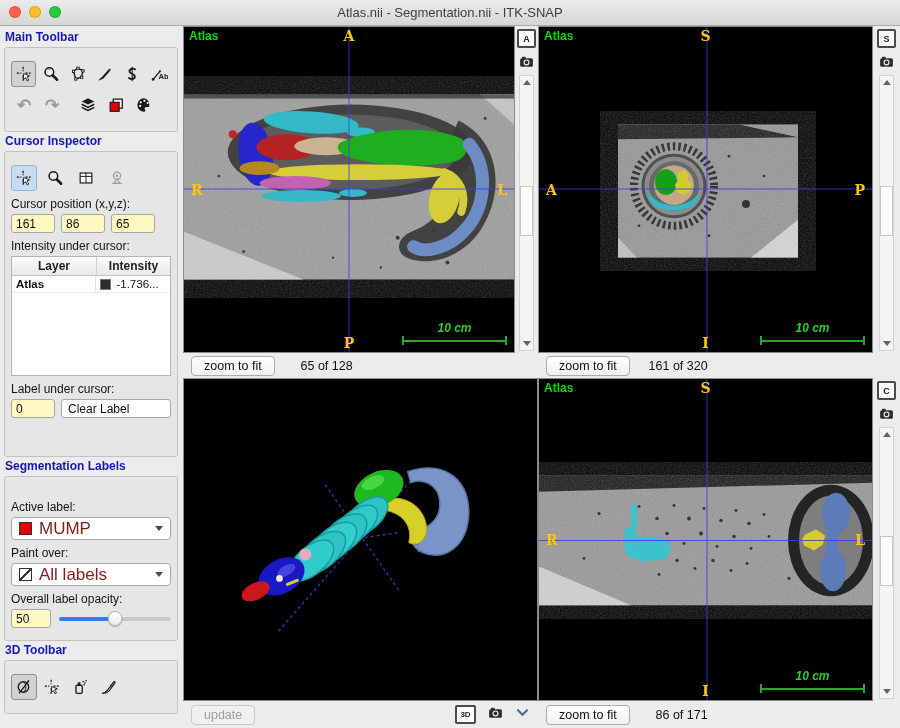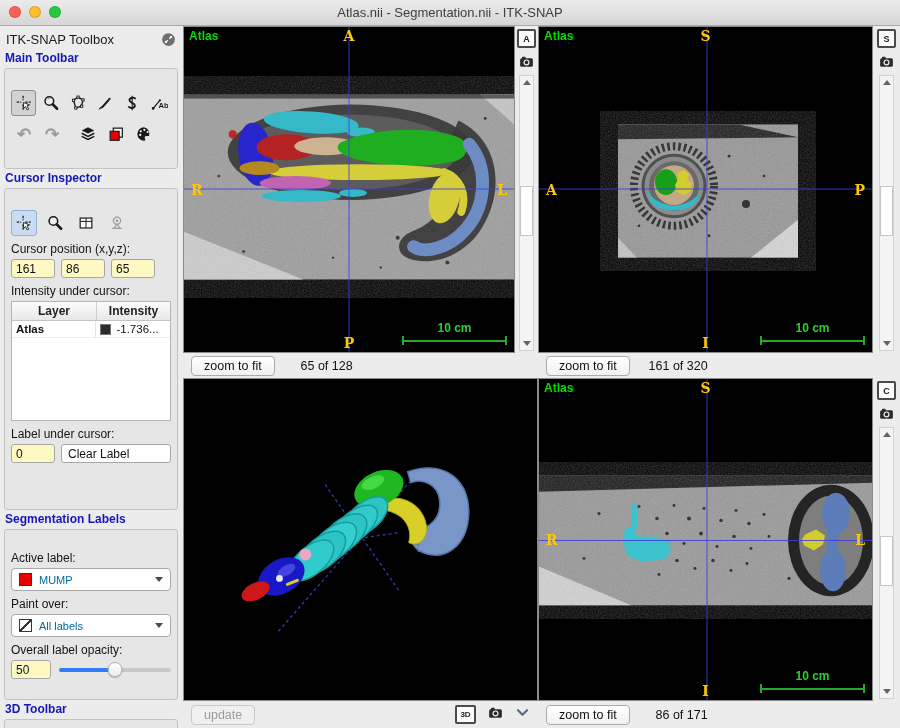--- a/index.html
+++ b/index.html
@@ -12,21 +12,21 @@
   .traffic{position:absolute;left:9px;top:6px;display:flex;gap:8px;}
   .light{width:12px;height:12px;border-radius:50%;border:1px solid rgba(0,0,0,.15);box-sizing:border-box;}
   .win-title{flex:1;text-align:center;font-size:13px;color:#3d3d3d;}
 
   .content{flex:1;display:flex;min-height:0;}
 
   
   .sidebar{width:183px;flex:0 0 183px;background:#ececec;padding:2px 5px 0 4px;box-sizing:border-box;overflow:hidden;}
   .tb-title-row{display:flex;justify-content:space-between;align-items:center;padding:4px 2px 2px;font-size:13px;color:#1b1b1b;}
   .section-h{color:#1518b6;font-weight:bold;font-size:12px;margin:2px 1px 3px;}
-  .gbox{background:#e6e6e6;border:1px solid #c2c2c2;border-radius:3px;padding:20px 6px;}
+  .gbox{background:#e6e6e6;border:1px solid #c2c2c2;border-radius:3px;padding:12px 6px;}
   .tool-row{display:flex;gap:2px;align-items:center;margin:1px 0;}
   .tbtn{width:26px;height:26px;display:flex;align-items:center;justify-content:center;
     border-radius:3px;border:1px solid transparent;box-sizing:border-box;}
   .tbtn.selected{background:#d2d2d2;border:1px solid #8e8e8e;}
   .tbtn.selected-blue{background:#cadcf1;border:1px solid #93b2d4;}
   .glyph-arrow{font-size:17px;line-height:1;color:#9b9b9b;font-weight:bold;}
   .ci-label{font-size:12px;color:#141414;margin:6px 0 3px;}
   .pos-row{display:flex;gap:6px;}
   input.fld{width:44px;height:19px;font-size:12px;border:1px solid #a6a6a6;border-radius:3px;
     padding:0 4px;box-sizing:border-box;background:#fef9c3;color:#111;font-family:"Liberation Sans",sans-serif;}
@@ -39,21 +39,21 @@
   .it-td-int{flex:1;display:flex;align-items:center;gap:5px;font-size:11.5px;color:#111;padding:2px 4px;}
   .int-swatch{width:9px;height:9px;background:#2c2c2c;border:1px solid #777;flex:0 0 9px;}
   .label-row{display:flex;gap:6px;margin-top:2px;}
   .label-name-box{flex:1;border:1px solid #a6a6a6;background:#fff;border-radius:3px;
     font-size:12px;color:#111;padding:2px 6px;height:19px;box-sizing:border-box;}
   .dd{display:flex;align-items:center;gap:7px;background:#fff;border:1px solid #a9a9a9;border-radius:4px;
     height:21px;padding:0 7px;margin-bottom:2px;}
   .dd-swatch{width:13px;height:13px;border:1px solid #333;box-sizing:border-box;flex:0 0 13px;}
   .dd-swatch.red{background:#e80000;}
   .dd-swatch.clear{background:linear-gradient(to bottom right,#fff 44%,#333 44%,#333 56%,#fff 56%);}
-  .dd-label{flex:1;font-size:11px;color:#0369a1;}
+  .dd-label{flex:1;font-size:17px;color:#7f1d1d;}
   .dd-arrow{width:0;height:0;border-left:4px solid transparent;border-right:4px solid transparent;border-top:5px solid #4a4a4a;}
   .opacity-row{display:flex;align-items:center;gap:8px;margin-top:2px;}
   .slider{flex:1;position:relative;height:15px;}
   .slider .track{position:absolute;left:0;right:0;top:5.5px;height:4px;border-radius:2px;
     background:linear-gradient(to right,#2f7cf6 0,#2f7cf6 50%,#c9c9c9 50%);}
   .slider .sthumb{position:absolute;left:50%;top:0;width:15px;height:15px;border-radius:50%;
     background:linear-gradient(#fff,#ececec);border:1px solid #b0b0b0;box-sizing:border-box;
     transform:translateX(-50%);box-shadow:0 1px 1px rgba(0,0,0,.25);}
 
   
@@ -62,21 +62,21 @@
   .vp-body{flex:1;display:flex;min-height:0;}
   .vp-canvas{flex:1;position:relative;background:#000;border:1px solid #8a8a8a;box-sizing:border-box;overflow:hidden;}
   .vp-canvas svg.scene{position:absolute;left:0;top:0;width:100%;height:100%;}
   .layer-lbl{position:absolute;top:2px;left:5px;font-size:12px;font-weight:bold;color:#00dc00;}
   .orient{position:absolute;font-family:"DejaVu Serif",serif;font-weight:bold;font-size:14px;color:#ffc800;}
   .orient.top{top:1px;left:50%;transform:translateX(-50%);}
   .orient.bottom{bottom:1px;left:50%;transform:translateX(-50%);}
   .orient.left{left:7px;top:50%;transform:translateY(-50%);}
   .orient.right{right:7px;top:50%;transform:translateY(-50%);}
   .scalebar{position:absolute;right:7px;bottom:7px;width:105px;}
-  .scalebar .sb-label{text-align:center;font-size:12px;font-weight:bold;color:#2ecc2e;margin-bottom:1px;}
+  .scalebar .sb-label{text-align:center;font-size:12px;font-weight:bold;color:#2ecc2e;margin-bottom:1px;font-style:italic;}
   .sb-line{position:relative;height:9px;}
   .sb-line .bar{position:absolute;left:0;right:0;bottom:3px;height:2px;background:#2aa82a;}
   .sb-line .tick{position:absolute;bottom:0;width:2px;height:9px;background:#2aa82a;}
   .sb-line .tick.l{left:0;}.sb-line .tick.r{right:0;}
 
   .vp-side{width:23px;flex:0 0 23px;background:#ececec;display:flex;flex-direction:column;align-items:center;
     padding:3px 0 2px;gap:6px;box-sizing:border-box;}
   .panel-box{width:15px;height:15px;border:2px solid #4a4a4a;border-radius:2px;background:#fcfcfc;
     font-size:9px;font-weight:bold;color:#222;display:flex;align-items:center;justify-content:center;box-sizing:content-box;}
   .vscroll{flex:1;width:15px;background:#f4f4f4;border:1px solid #d2d2d2;box-sizing:border-box;
@@ -111,28 +111,20 @@
       <div class="light" style="background:#febc2e"></div>
       <div class="light" style="background:#28c840"></div>
     </div>
     <div class="win-title">Atlas.nii - Segmentation.nii - ITK-SNAP</div>
   </div>
 
   <div class="content">
 
     <div class="sidebar">
 
-      <div class="tb-title-row">
-        <span>ITK-SNAP Toolbox</span>
-        <svg class="icon14" viewBox="0 0 20 20">
-          <circle cx="10" cy="10" r="8.5" fill="#6e6e6e"></circle>
-          <path d="M6 14 L9 11 M14 6 L11 9" stroke="#fff" stroke-width="1.6"></path>
-          <path d="M5 15 l3.2-.6 -2.6-2.6 Z M15 5 l-3.2.6 2.6 2.6 Z" fill="#fff"></path>
-        </svg>
-      </div>
 
       <div class="section-h">Main Toolbar</div>
       <div class="gbox">
         <div class="tool-row">
           <div class="tbtn selected">
             <svg class="icon16" viewBox="0 0 20 20">
               <path d="M9 2v5M9 11.5v6M2 9h5M11.5 9h6" stroke="#1a1a1a" stroke-width="1.4" fill="none" stroke-dasharray="2.6 1.3"></path>
               <path d="M9.5 9.5 L16.2 12.1 L13.3 13.2 L15.2 16.9 L13.5 17.7 L11.6 14 L9.5 16.2 Z" fill="#fff" stroke="#1a1a1a" stroke-width="1"></path>
             </svg>
           </div>
@@ -263,21 +255,21 @@
         <div class="ci-label">Label under cursor:</div>
         <div class="label-row">
           <input class="fld" value="0" style="">
           <div class="label-name-box">Clear Label</div>
         </div>
         <div style="height:26px;"></div>
       </div>
 
       <div class="section-h">Segmentation Labels</div>
       <div class="gbox">
-        <div class="ci-label" style="margin-top:1px;">Active label:</div>
+        <div class="ci-label" style="margin-top:11px;">Active label:</div>
         <div class="dd">
           <span class="dd-swatch red"></span>
           <span class="dd-label">MUMP</span>
           <span class="dd-arrow"></span>
         </div>
         <div class="ci-label">Paint over:</div>
         <div class="dd">
           <span class="dd-swatch clear"></span>
           <span class="dd-label">All labels</span>
           <span class="dd-arrow"></span>

